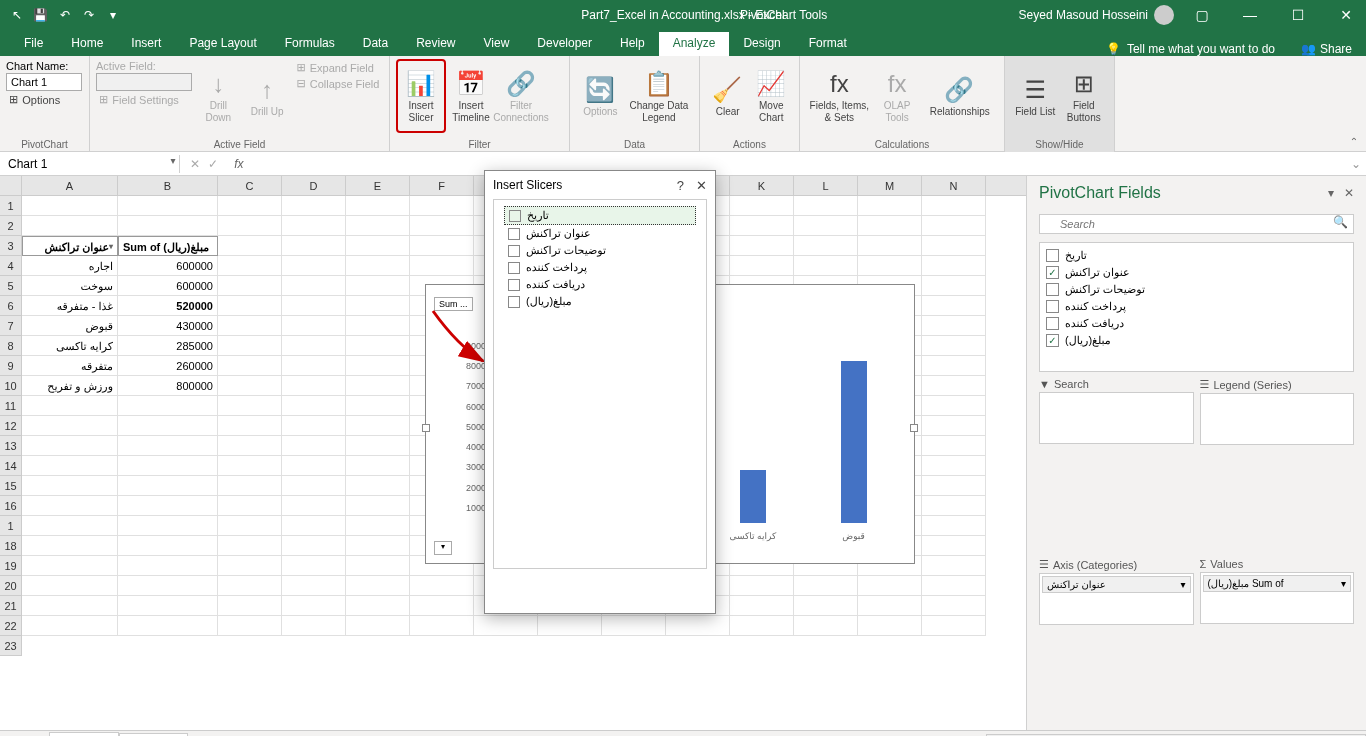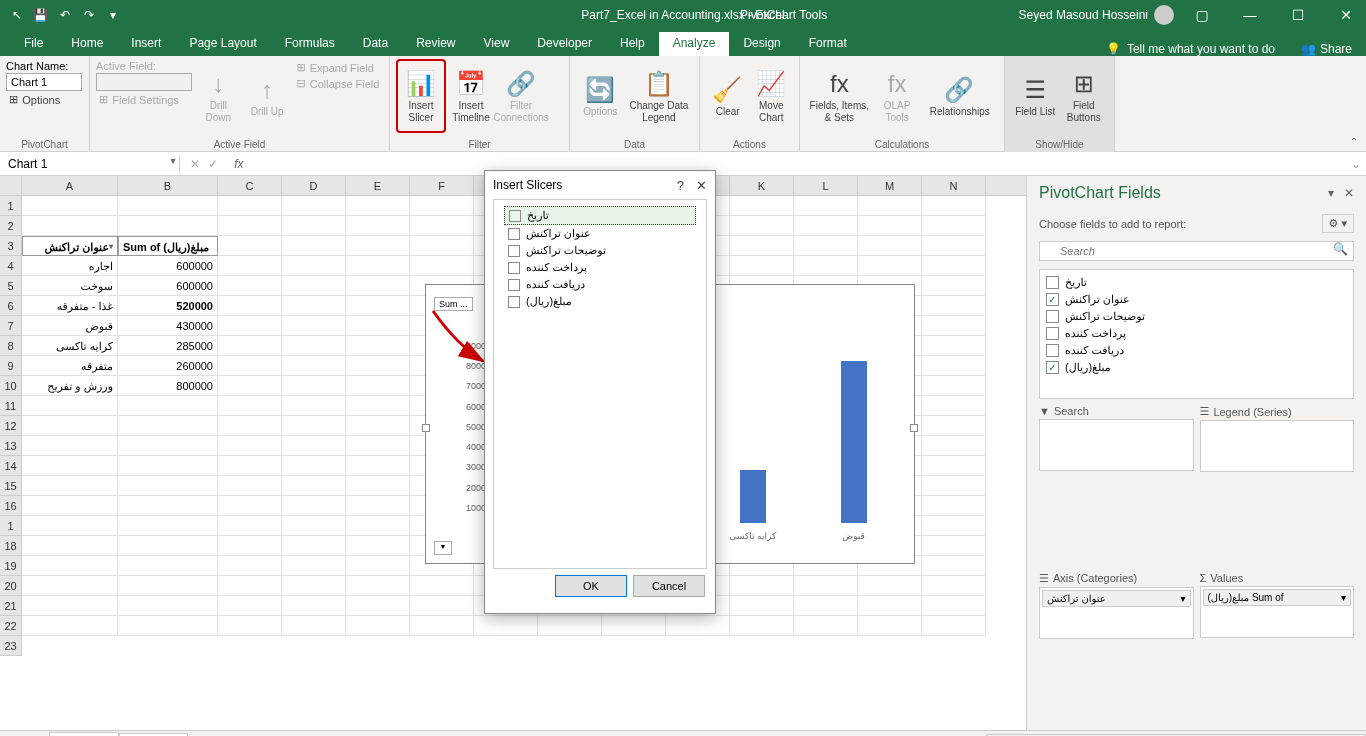--- a/index.html
+++ b/index.html
@@ -767,24 +767,20 @@
   </div>
 
   <div class="fields-pane">
     <div class="fp-header">
       <span>PivotChart Fields</span>
       <div class="fp-header-btns">
         <span>▾</span>
         <span>✕</span>
       </div>
     </div>
-    <div class="fp-sub">
-      <span>Choose fields to add to report:</span>
-      <div class="fp-gear">⚙ ▾</div>
-    </div>
     <div class="fp-search">
       <input placeholder="Search" style="">
       <div class="fp-search-icon">🔍</div>
     </div>
     <div class="fp-list" id="fp-list">
         <div class="fp-field">
           <span>تاریخ</span>
           <div class="fp-chk"></div>
         </div>
         <div class="fp-field">
@@ -878,24 +874,20 @@
       </div>
       <div class="dlg-item">
         <span>دریافت کننده</span>
         <div class="dlg-chk"></div>
       </div>
       <div class="dlg-item">
         <span>مبلغ(ریال)</span>
         <div class="dlg-chk"></div>
       </div>
     </div>
-  <div class="dlg-footer">
-    <button class="dlg-btn focus">OK</button>
-    <button class="dlg-btn">Cancel</button>
-  </div>
 </div>
 
 <div class="sheet-tabs">
   <div class="st-nav">◀</div>
   <div class="st-nav">▶</div>
   <div class="st-tab active">Sheet3</div>
   <div class="st-tab">Sheet1</div>
   <div class="st-add">⊕</div>
   <div class="st-scroll">
     <div class="st-scroll-btn">◀</div>

